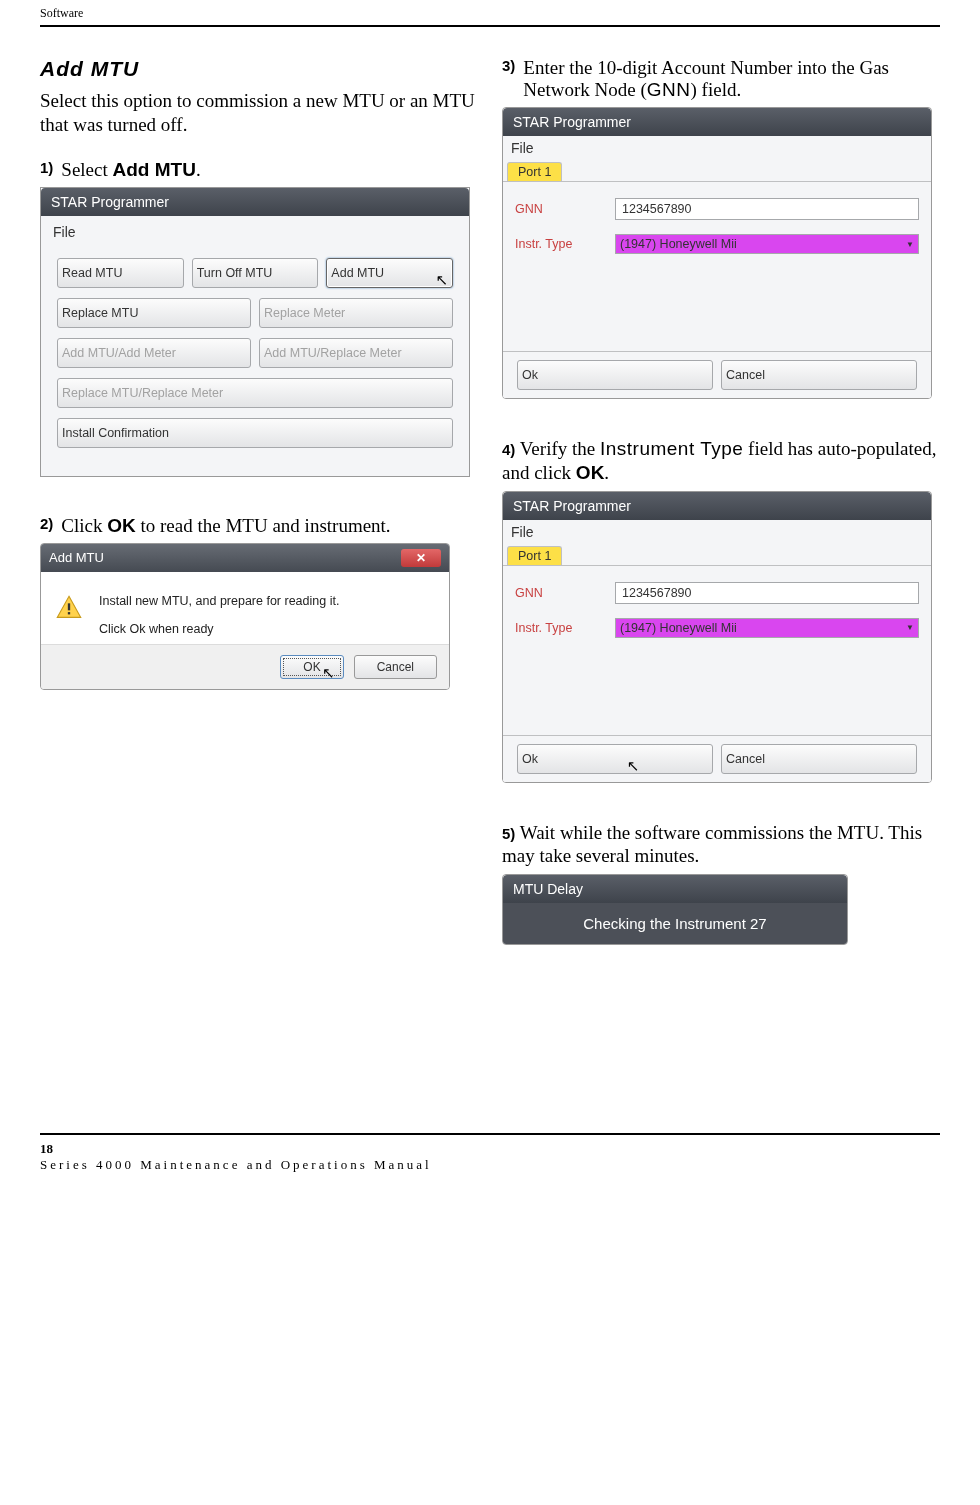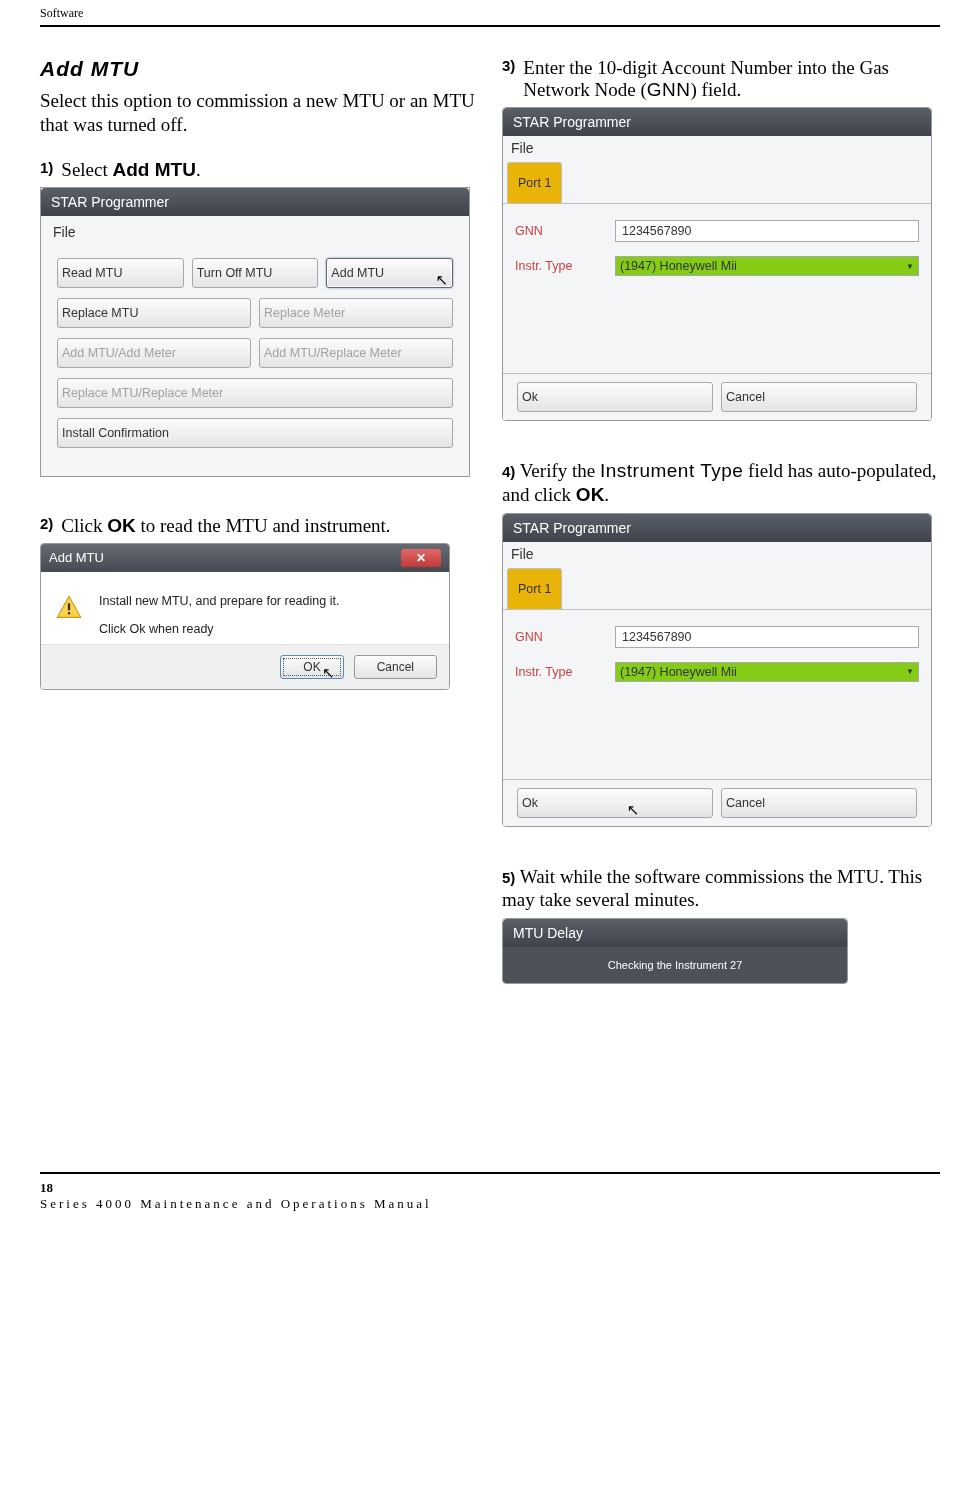--- a/index.html
+++ b/index.html
@@ -184,24 +184,24 @@
     font-family: "Segoe UI", Tahoma, sans-serif;
     border-radius: 4px;
     overflow: hidden;
     width: 430px;
   }
   .tab-row {
     padding: 4px 0 0 4px;
   }
   .tab {
     display: inline-block;
-    background: #eab308;
+    background: #fde047;
     border: 1px solid #bfc0c2;
     border-bottom: none;
-    padding: 13px 10px;
+    padding: 2px 10px;
     font-size: 12.5px;
     color: #333;
     border-top-left-radius: 3px;
     border-top-right-radius: 3px;
   }
   .form-body {
     background: #f4f5f7;
     border-top: 1px solid #bfc0c2;
     padding: 16px 12px 20px 12px;
     font-size: 12.5px;
@@ -221,21 +221,21 @@
   .form-input {
     flex: 1;
     background: #fff;
     border: 1px solid #a6a8ab;
     padding: 3px 6px;
     font-size: 12.5px;
     color: #333;
   }
   .form-select {
     flex: 1;
-    background: #84cc16;
+    background: #d946ef;
     border: 1px solid #a6a8ab;
     padding: 2px 4px;
     font-size: 12.5px;
     color: #333;
     display: flex;
     justify-content: space-between;
     align-items: center;
   }
   .select-arrow { font-size: 8px; }
   .okcancel-row {
@@ -255,21 +255,21 @@
     border-radius: 4px;
     overflow: hidden;
     width: 346px;
     margin-bottom: 38px;
   }
   .delay-sc .msg {
     background: #4c5058;
     color: #fff;
     text-align: center;
     padding: 12px 8px;
-    font-size: 11px;
+    font-size: 15px;
   }
   .footer {
     margin-top: 150px;
     border-top: 2px solid black;
     padding: 6px 0 20px 0;
     display: flex;
     justify-content: space-between;
     font-size: 13px;
     flex-direction: column;
   }

